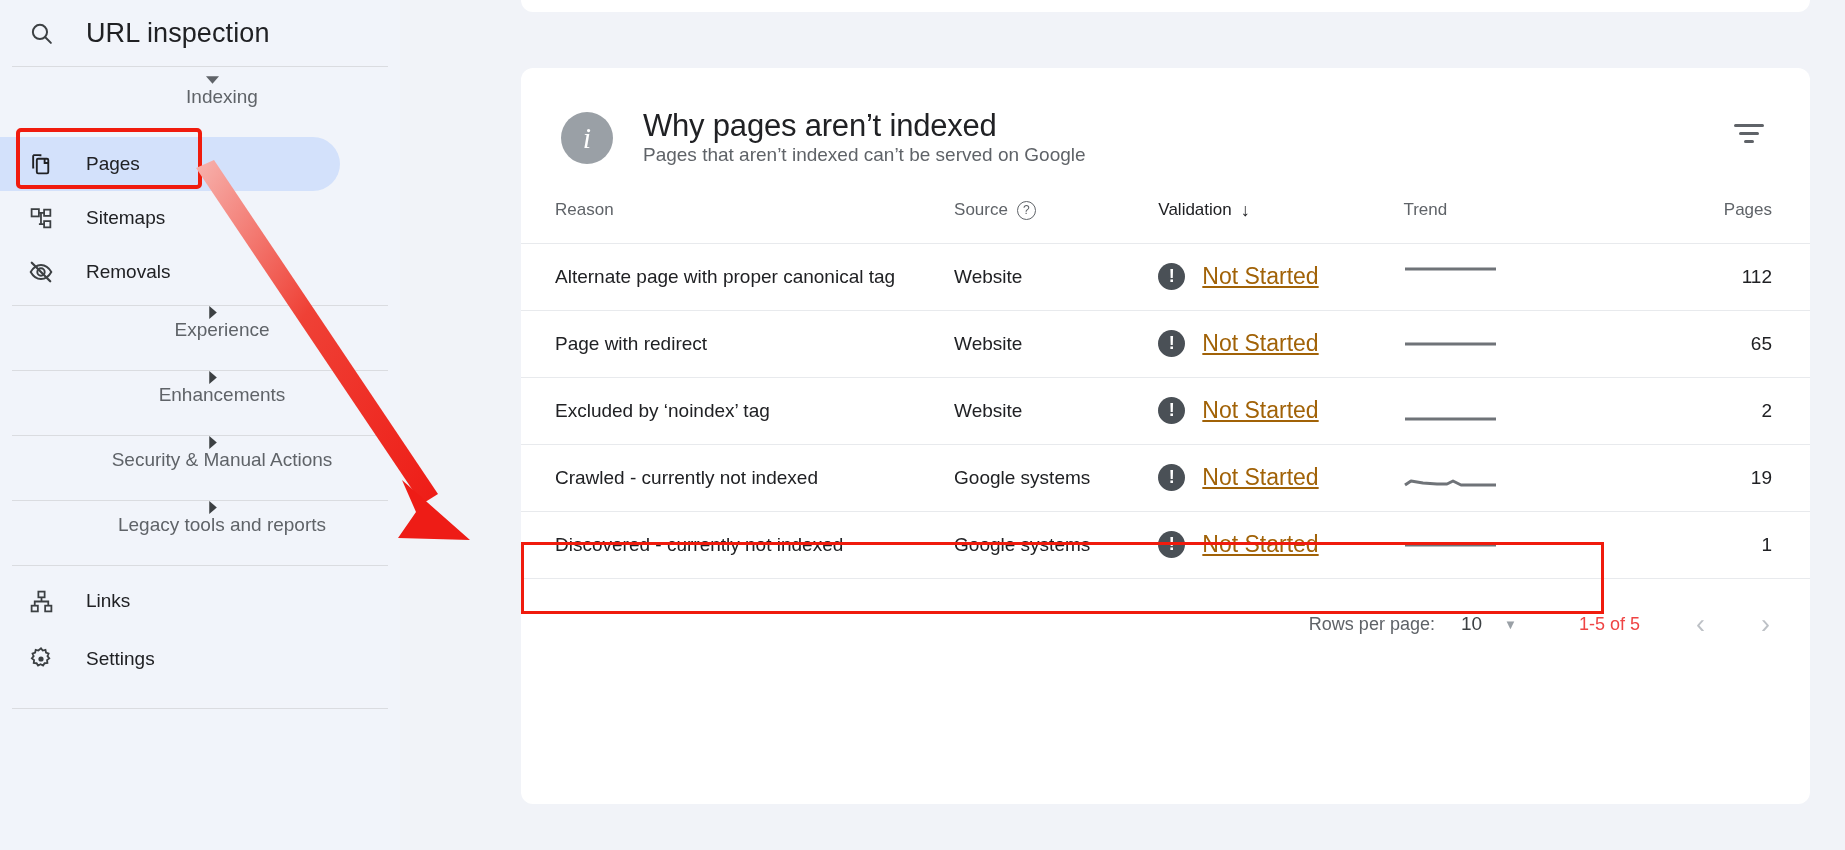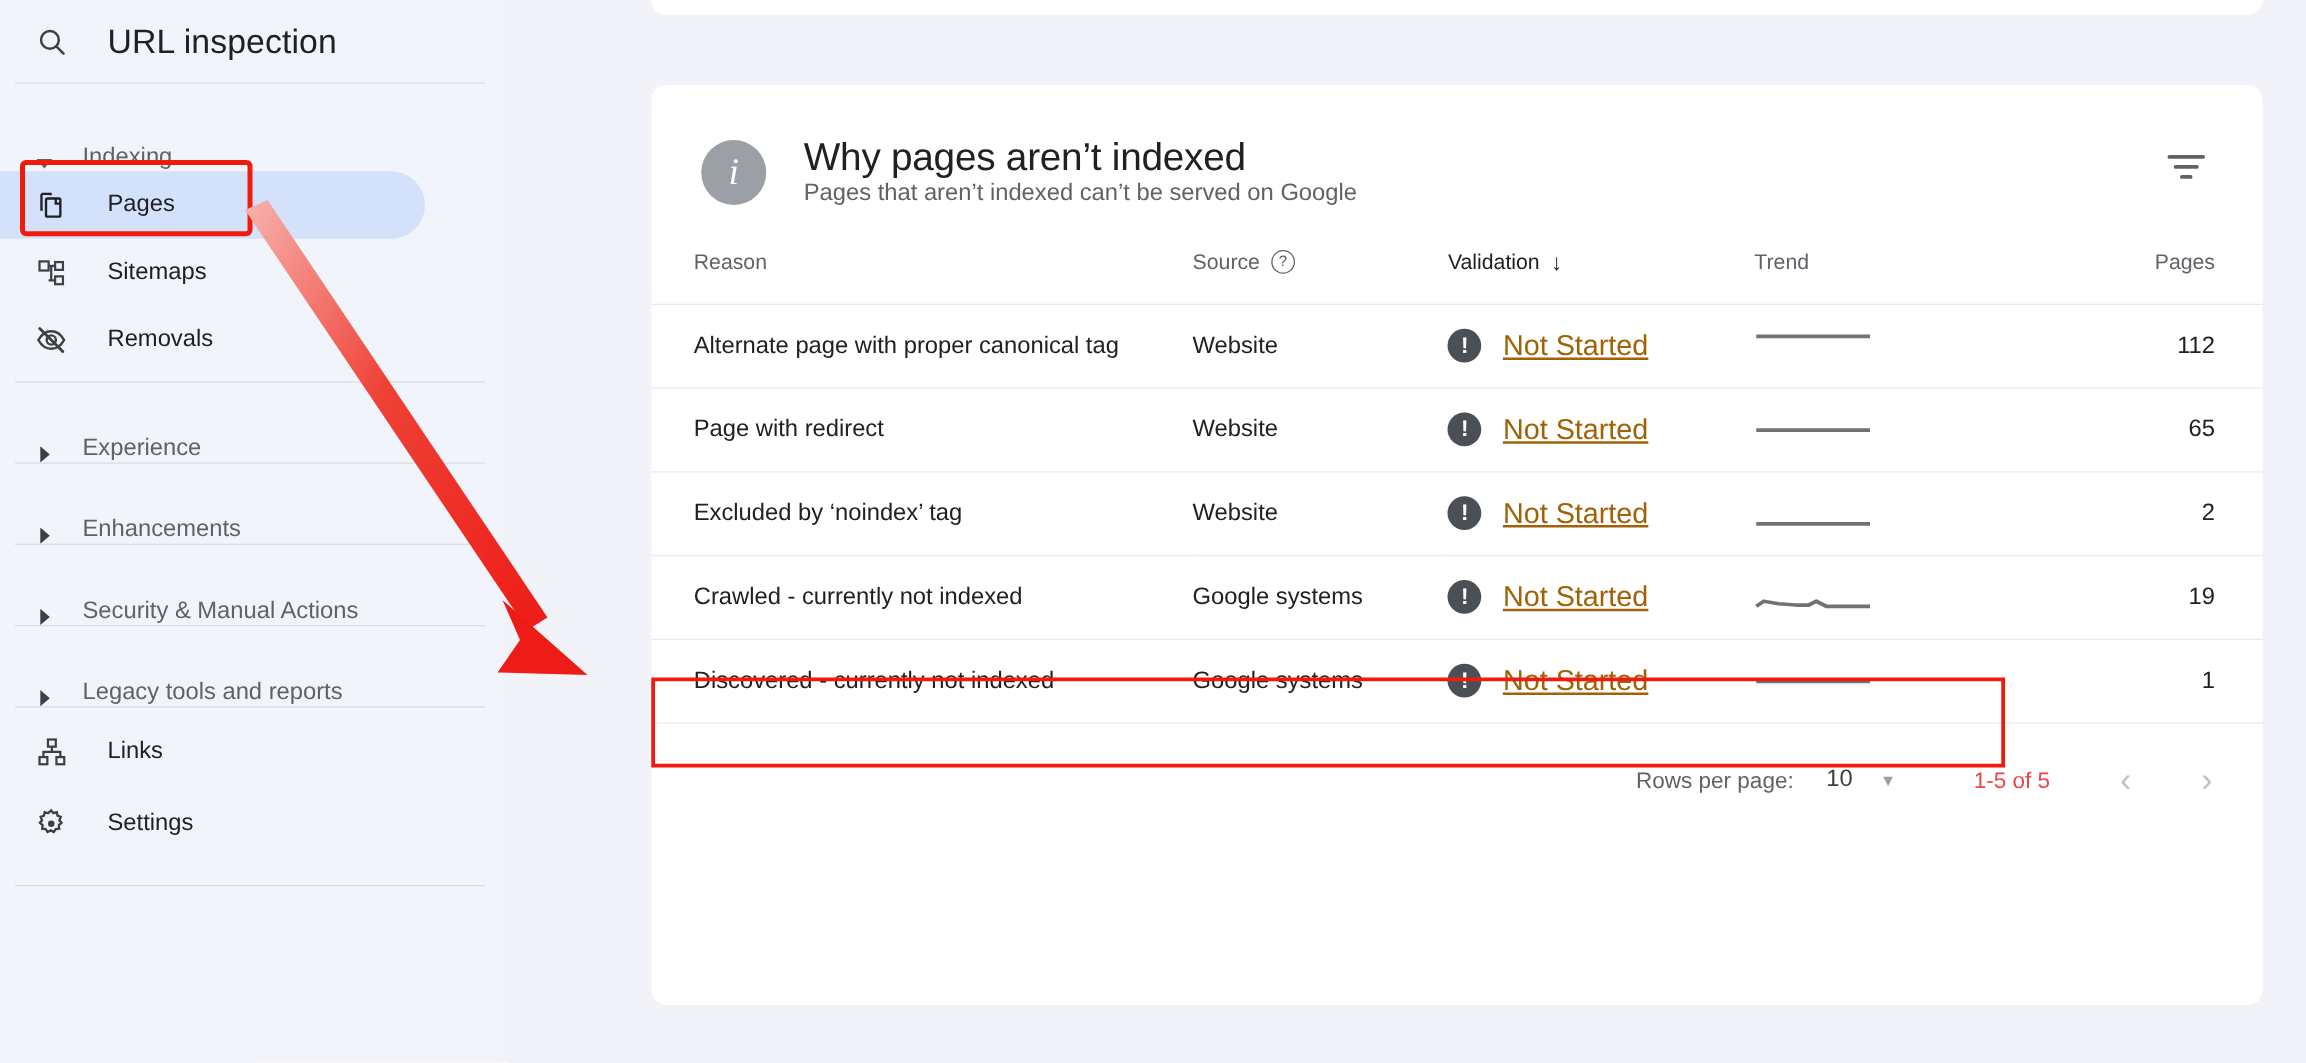--- a/index.html
+++ b/index.html
@@ -42,24 +42,25 @@
     color: #202124;
     letter-spacing: .1px;
   }
   .side-divider {
     height: 1px;
     background: #dadce0;
     margin: 0 12px 0 12px;
   }
   .group-head {
     display: flex;
-    align-items: flex-end;
+    align-items: center;
     height: 64px;
     padding-left: 24px;
     cursor: pointer;
+    flex-direction: column;
   }
   .caret {
     width: 22px;
     display: flex;
     align-items: center;
     justify-content: center;
     color: #5f6368;
   }
   .group-head .g-label {
     margin-left: 20px;
@@ -225,20 +226,21 @@
   .c-source  { width: 200px; }
   .c-valid   { width: 240px; }
   .c-trend   { width: 200px; }
   .c-pages   { width: 160px; text-align: right; padding-right: 38px !important; }
   .tbl th.c-reason { padding-left: 34px; }
   .tbl th.c-pages  { text-align: right; padding-right: 38px; }
   .tbl th.c-trend  { text-align: left; }
 
   .th-inline {
     display: inline-flex;
+    align-items: center;
     gap: 9px;
   }
   .qmark {
     width: 17px; height: 17px;
     border: 1.6px solid #5f6368;
     border-radius: 50%;
     font-size: 12px;
     line-height: 17px;
     text-align: center;
     color: #5f6368;

